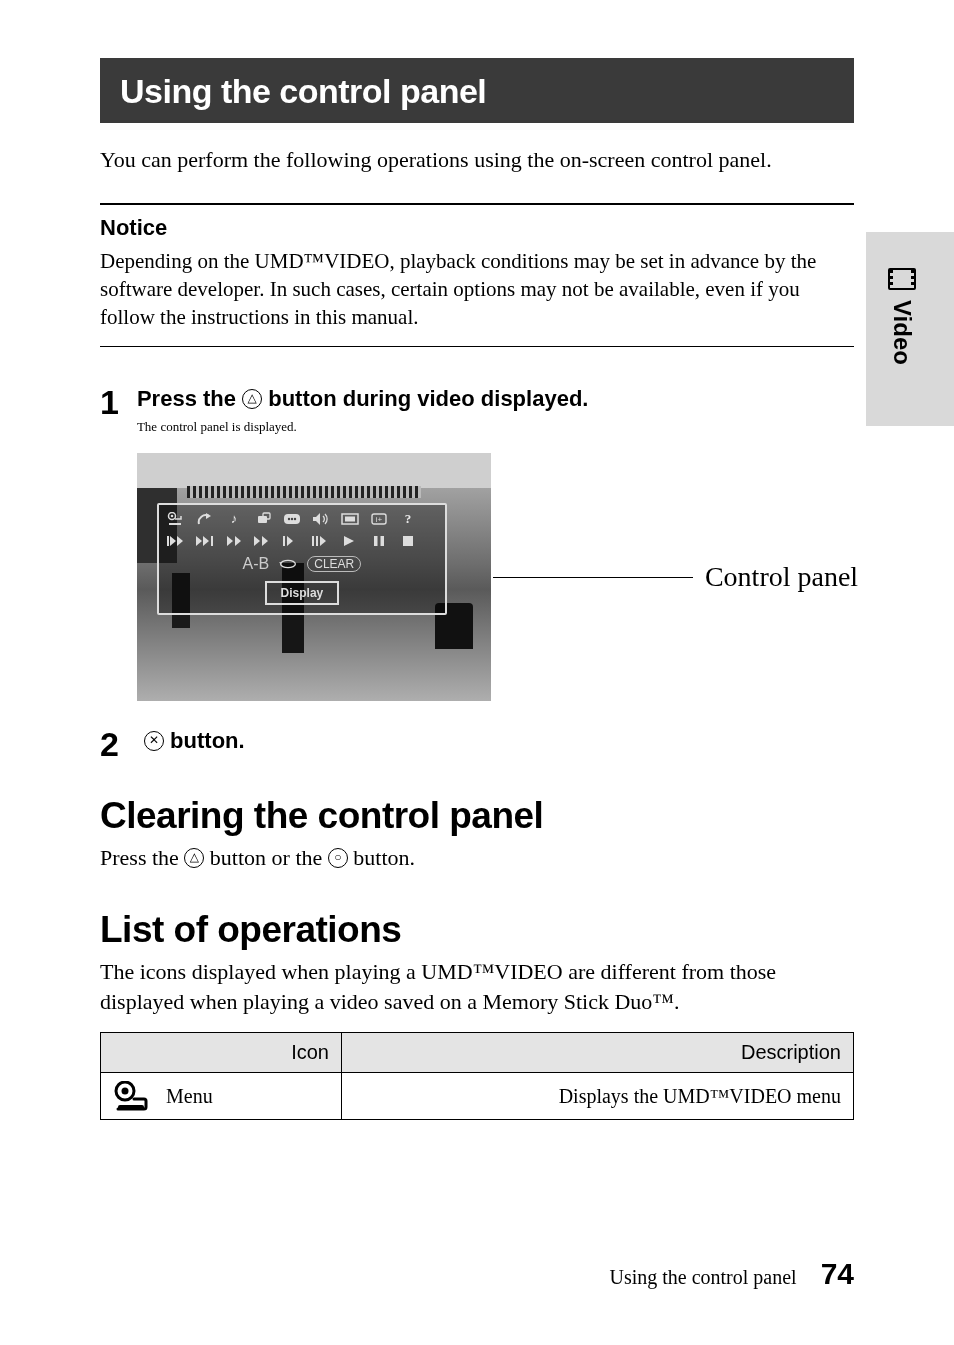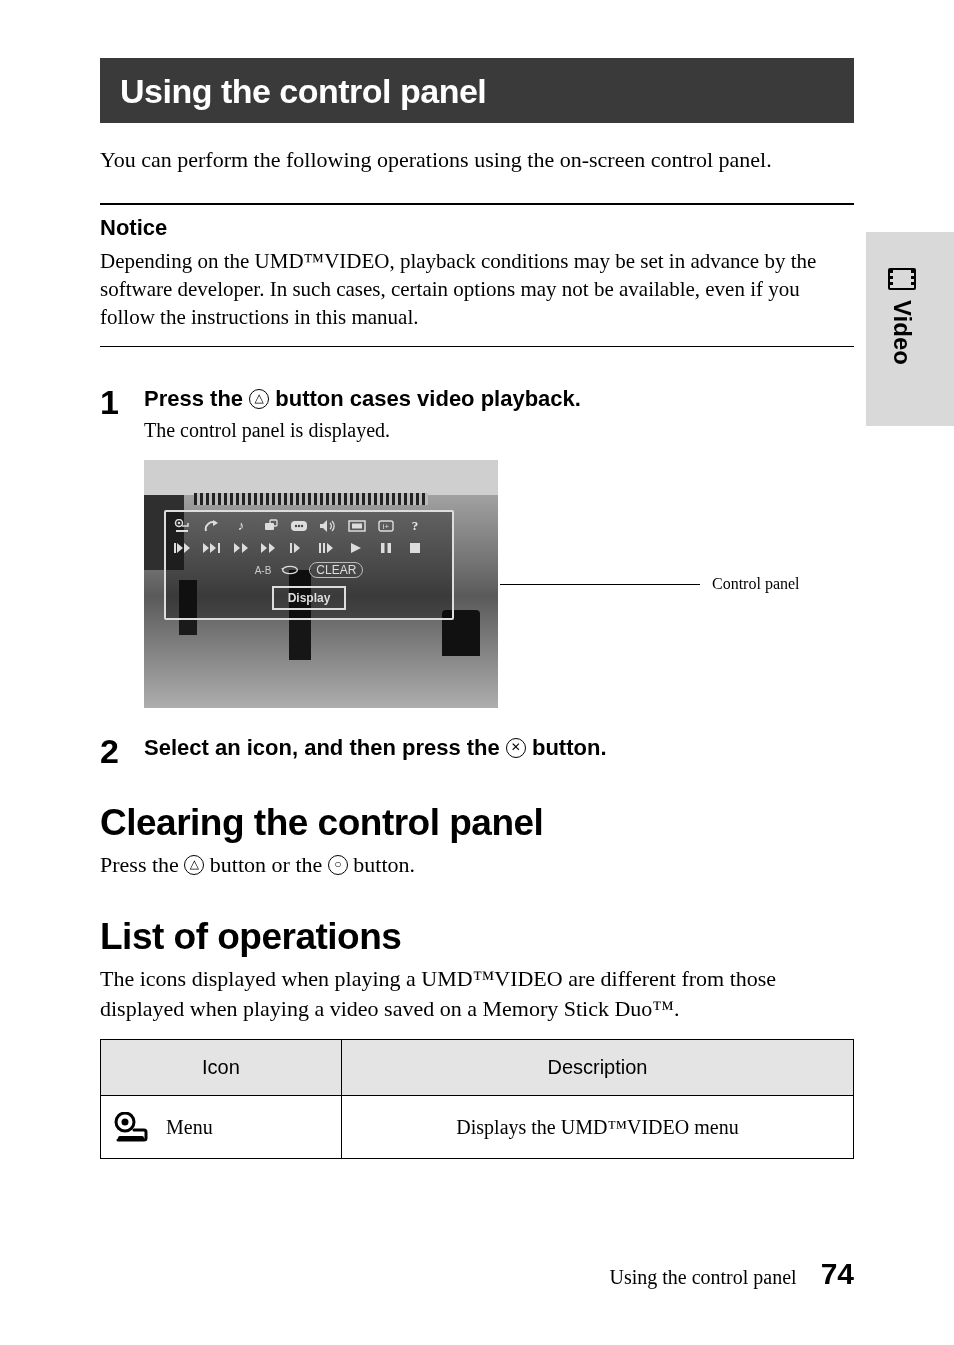--- a/index.html
+++ b/index.html
@@ -55,21 +55,21 @@
       text-align: left;
     }
     .step-body { flex: 1; }
     .step-heading {
       font-family: Arial, Helvetica, sans-serif;
       font-weight: bold;
       font-size: 22px;
       line-height: 1.3;
     }
     .step-sub {
-      font-size: 20px;
+      font-size: 13px;
       margin-top: 6px;
     }
     .btn-icon {
       display: inline-block;
       width: 20px;
       height: 20px;
       border: 1.5px solid #000;
       border-radius: 50%;
       vertical-align: -3px;
       position: relative;
@@ -110,46 +110,46 @@
       position: absolute;
       left: 20px; top: 50px;
       width: 290px;
       border: 2px solid #ddd;
       background: rgba(0,0,0,0.35);
       border-radius: 2px;
       padding: 6px 8px 8px 8px;
     }
     .figure .row { display:flex; gap:11px; justify-content:flex-start; align-items:center; }
     .ficon { width:18px; height:16px; color:#e8e8e8; display:flex; align-items:center; justify-content:center; font-size:13px; }
-    .ftxt { color:#ccc; font-family:Arial,sans-serif; font-size:10px; }
+    .ftxt { color:#ccc; font-family:Arial,sans-serif; font-size:16px; }
     .fbtn { display:inline-block; border:1px solid #bbb; border-radius:8px; padding:0 6px; font-size:12px; color:#ddd; font-family:Arial,sans-serif; }
     .fdisp { margin-top:8px; text-align:center; }
     .fdisp-box { display:inline-block; border:2px solid #ddd; padding:3px 14px; font-family:Liberation Sans, sans-serif; font-size:12px; color:#ddd; font-weight:bold;}
     .callout-line { width: 200px; height: 1px; background: #000; margin-left: 2px; }
-    .callout-label { font-size: 16px; margin-left: 12px; white-space: nowrap; }
+    .callout-label { font-size: 28px; margin-left: 12px; white-space: nowrap; }
     .h2 {
       font-family: Liberation Sans, sans-serif;
       font-weight: bold;
       font-size: 37px;
       margin-top: 36px;
       letter-spacing: -0.5px;
     }
     .h2.first { margin-top: 34px; }
     .para { font-size: 22px; margin-top: 6px; line-height: 1.35; }
     .ops-table {
       margin-top: 16px;
       border-collapse: collapse;
       width: 100%;
       font-family: Arial, Helvetica, sans-serif;
     }
     .ops-table th, .ops-table td {
       border: 1px solid #000;
-      text-align: center;
+      text-align: right;
       vertical-align: middle;
-      padding: 16px 12px;
+      padding: 8px 12px;
       font-size: 20px;
     }
     .ops-table th { background: #e4e4e4; font-weight: normal; }
     .ops-table td.desc, .ops-table td.iconcell-label { font-family: "Times New Roman", Times, serif; font-size: 20px; }
     .iconwrap { display:flex; align-items:center; gap: 17px; }
     .umd-icon { width: 36px; height: 30px; position: relative; }
     .side-tab {
       position: absolute;
       right: 0;
       top: 232px;
@@ -217,21 +217,21 @@
 
   <hr class="rule top">
   <div class="notice-heading">Notice</div>
   <p class="notice-body">Depending on the UMD™VIDEO, playback conditions may be set in advance by the software developer. In such cases, certain options may not be available, even if you follow the instructions in this manual.</p>
   <hr class="thin">
 
   <div class="step">
     <div class="step-num">1</div>
     <div class="step-body">
       <div class="step-heading">
-        <span>Press the </span><span class="btn-icon"><span class="inner">△</span></span><span> button cases video playback.</span>
+        <span>Press the </span><span class="btn-icon"><span class="inner">△</span></span><span> button during video displayed.</span>
       </div>
       <div class="step-sub">The control panel is displayed.</div>
 
       <div class="figure-wrap">
         <div class="figure">
           <div class="sky"></div>
           <div class="building-l"></div>
           <div class="crowd"></div>
           <div class="person1"></div>
           <div class="person2"></div>
@@ -363,21 +363,21 @@
         <div class="callout-line"></div>
         <div class="callout-label">Control panel</div>
       </div>
     </div>
   </div>
 
   <div class="step" style="margin-top:26px;">
     <div class="step-num">2</div>
     <div class="step-body">
       <div class="step-heading">
-        <span>Select an icon, and then press the </span><span class="btn-icon"><span class="inner">✕</span></span><span> button.</span>
+        <span class="btn-icon"><span class="inner">✕</span></span><span> button.</span>
       </div>
     </div>
   </div>
 
   <div class="h2 first">Clearing the control panel</div>
   <p class="para">
     <span>Press the </span><span class="btn-icon"><span class="inner">△</span></span><span> button or the </span><span class="btn-icon"><span class="inner">○</span></span><span> button.</span>
   </p>
 
   <div class="h2">List of operations</div>

